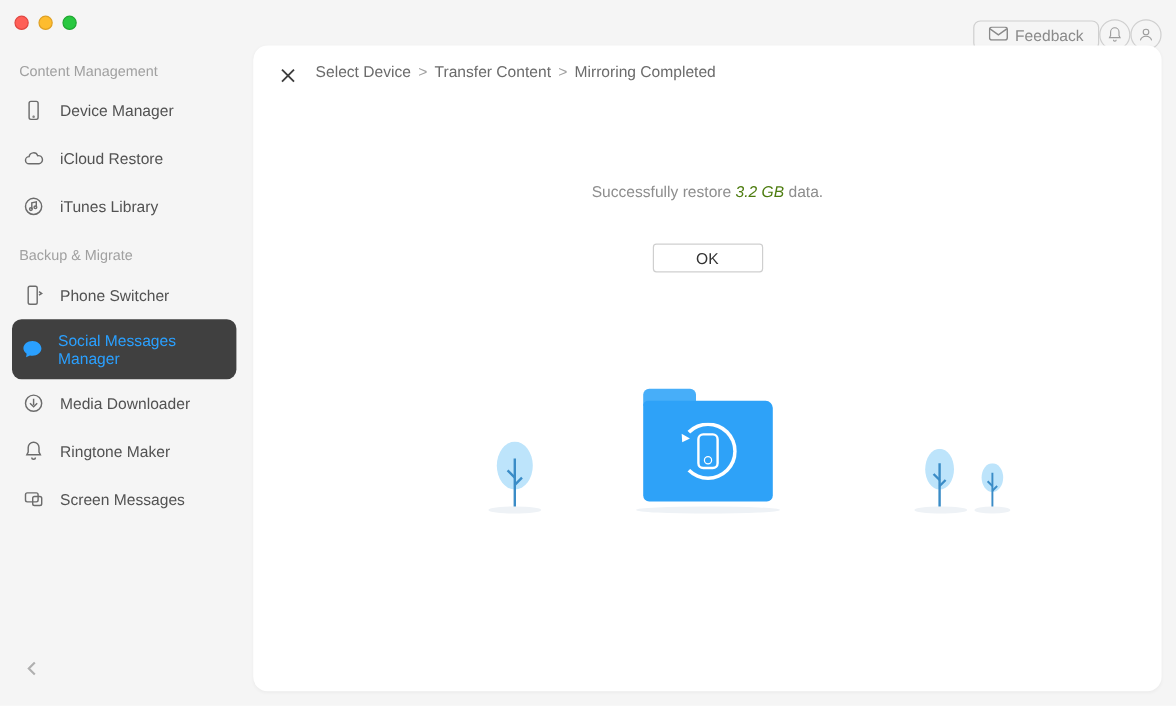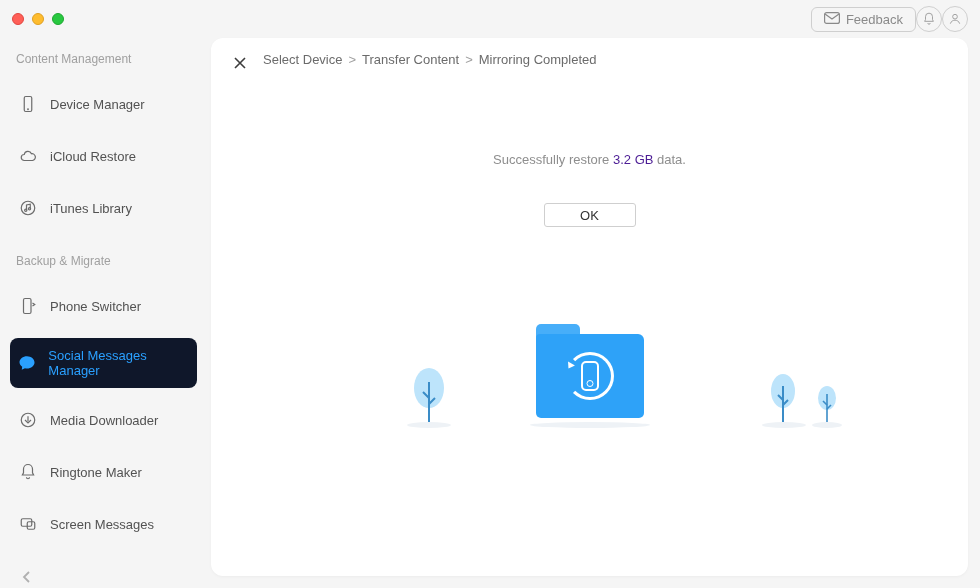--- a/index.html
+++ b/index.html
@@ -5,48 +5,48 @@
   * { box-sizing: border-box; margin: 0; padding: 0; }
   html, body { width: 980px; height: 588px; font-family: -apple-system, BlinkMacSystemFont, "Segoe UI", Helvetica, Arial, sans-serif; background: #f5f5f5; overflow: hidden; }
 
   
   .top-bar { height: 38px; display: flex; align-items: center; padding: 0 12px; position: relative; }
   .traffic { display: flex; gap: 8px; align-items: center; }
   .tl { width: 12px; height: 12px; border-radius: 50%; }
   .tl.red { background: #ff5f57; border: 0.5px solid #e14640; }
   .tl.yellow { background: #febc2e; border: 0.5px solid #dfa023; }
   .tl.green { background: #28c840; border: 0.5px solid #1fa731; }
-  .top-right { position: absolute; right: 12px; top: 6px; display: flex; align-items: center; gap: 0; }
+  .top-right { position: absolute; right: 12px; top: 16px; display: flex; align-items: center; gap: 0; }
   .feedback-btn { display: flex; align-items: center; gap: 6px; padding: 4px 12px; border: 1px solid #cfcfcf; border-radius: 6px; color: #8a8a8a; font-size: 13px; background: transparent; cursor: pointer; }
   .circ-btn { width: 26px; height: 26px; border: 1px solid #cfcfcf; border-radius: 50%; display: flex; align-items: center; justify-content: center; color: #9c9c9c; cursor: pointer; }
 
   
   .layout { display: flex; height: calc(100% - 38px); }
-  .sidebar { width: 207px; padding: 0 10px 10px 10px; display: flex; flex-direction: column; gap: 12px; }
+  .sidebar { width: 207px; padding: 0 10px 10px 10px; display: flex; flex-direction: column; }
   .section-title { color: #a0a0a0; font-size: 12px; padding: 14px 6px 6px 6px; }
   .nav-item { display: flex; align-items: center; gap: 12px; padding: 10px 8px; border-radius: 8px; color: #525252; font-size: 13px; cursor: pointer; }
   .nav-item .ico { width: 20px; height: 20px; display: flex; align-items: center; justify-content: center; color: #6c6c6c; }
-  .nav-item.active { background: #0f172a; color: #2aa0ff; }
+  .nav-item.active { background: #404040; color: #2aa0ff; }
   .nav-item.active .ico { color: #2aa0ff; }
   .sidebar-footer { margin-top: auto; padding: 10px 6px; }
   .back-chevron { width: 22px; height: 22px; display: flex; align-items: center; justify-content: center; color: #b0b0b0; cursor: pointer; }
 
   
   .content { flex: 1; padding: 0 12px 12px 4px; }
   .card { background: #ffffff; border-radius: 12px; height: 100%; position: relative; overflow: hidden; box-shadow: 0 1px 3px rgba(0,0,0,0.04); }
   .card-top { display: flex; align-items: flex-start; gap: 12px; padding: 14px 18px; }
   .x-btn { width: 22px; height: 22px; display: flex; align-items: center; justify-content: center; cursor: pointer; color: #3d3d3d; }
   .breadcrumb { display: flex; gap: 6px; font-size: 13px; color: #6b6b6b; align-items: center; }
   .breadcrumb .crumb { cursor: pointer; }
   .breadcrumb .sep { color: #a0a0a0; }
 
   .center-area { text-align: center; padding-top: 48px; }
   .headline { font-size: 28px; font-weight: 400; color: #2c2c2c; }
   .subline { margin-top: 16px; font-size: 13px; color: #8e8e8e; }
-  .subline .hl { color: #4c1d95; }
+  .subline .hl { color: #4d7c0f; font-style: italic; }
   .ok-btn { margin-top: 36px; width: 92px; height: 24px; border: 1px solid #cfcfcf; background: #fff; border-radius: 3px; font-size: 13px; color: #333; cursor: pointer; }
   .folder { position: absolute; left: 50%; transform: translateX(-50%); bottom: 158px; width: 108px; height: 94px; }
   .folder-tab { position: absolute; top: 0; left: 0; width: 44px; height: 14px; background: #47aef9; border-radius: 5px 5px 0 0; }
   .folder-body { position: absolute; top: 10px; left: 0; right: 0; bottom: 0; background: #2ea2f8; border-radius: 4px 6px 5px 5px; display: flex; align-items: center; justify-content: center; }
   .folder-circle { width: 48px; height: 48px; border: 3px solid #ffffff; border-left-color: transparent; border-radius: 50%; position: relative; display:flex; align-items:center; justify-content:center; }
   .folder-arrow { position:absolute; left:-3px; top:8px; width:0; height:0; border-top:6px solid #fff; border-left:4px solid transparent; border-right:4px solid transparent; transform: rotate(30deg); }
   .phone { width: 18px; height: 30px; border: 2px solid #fff; border-radius: 5px; position: relative; }
   .phone:after { content:""; position:absolute; left:50%; transform:translateX(-50%); bottom:2px; width:5px; height:5px; border:1.5px solid #fff; border-radius:50%; }
 
   .tree { position: absolute; bottom: 152px; }

